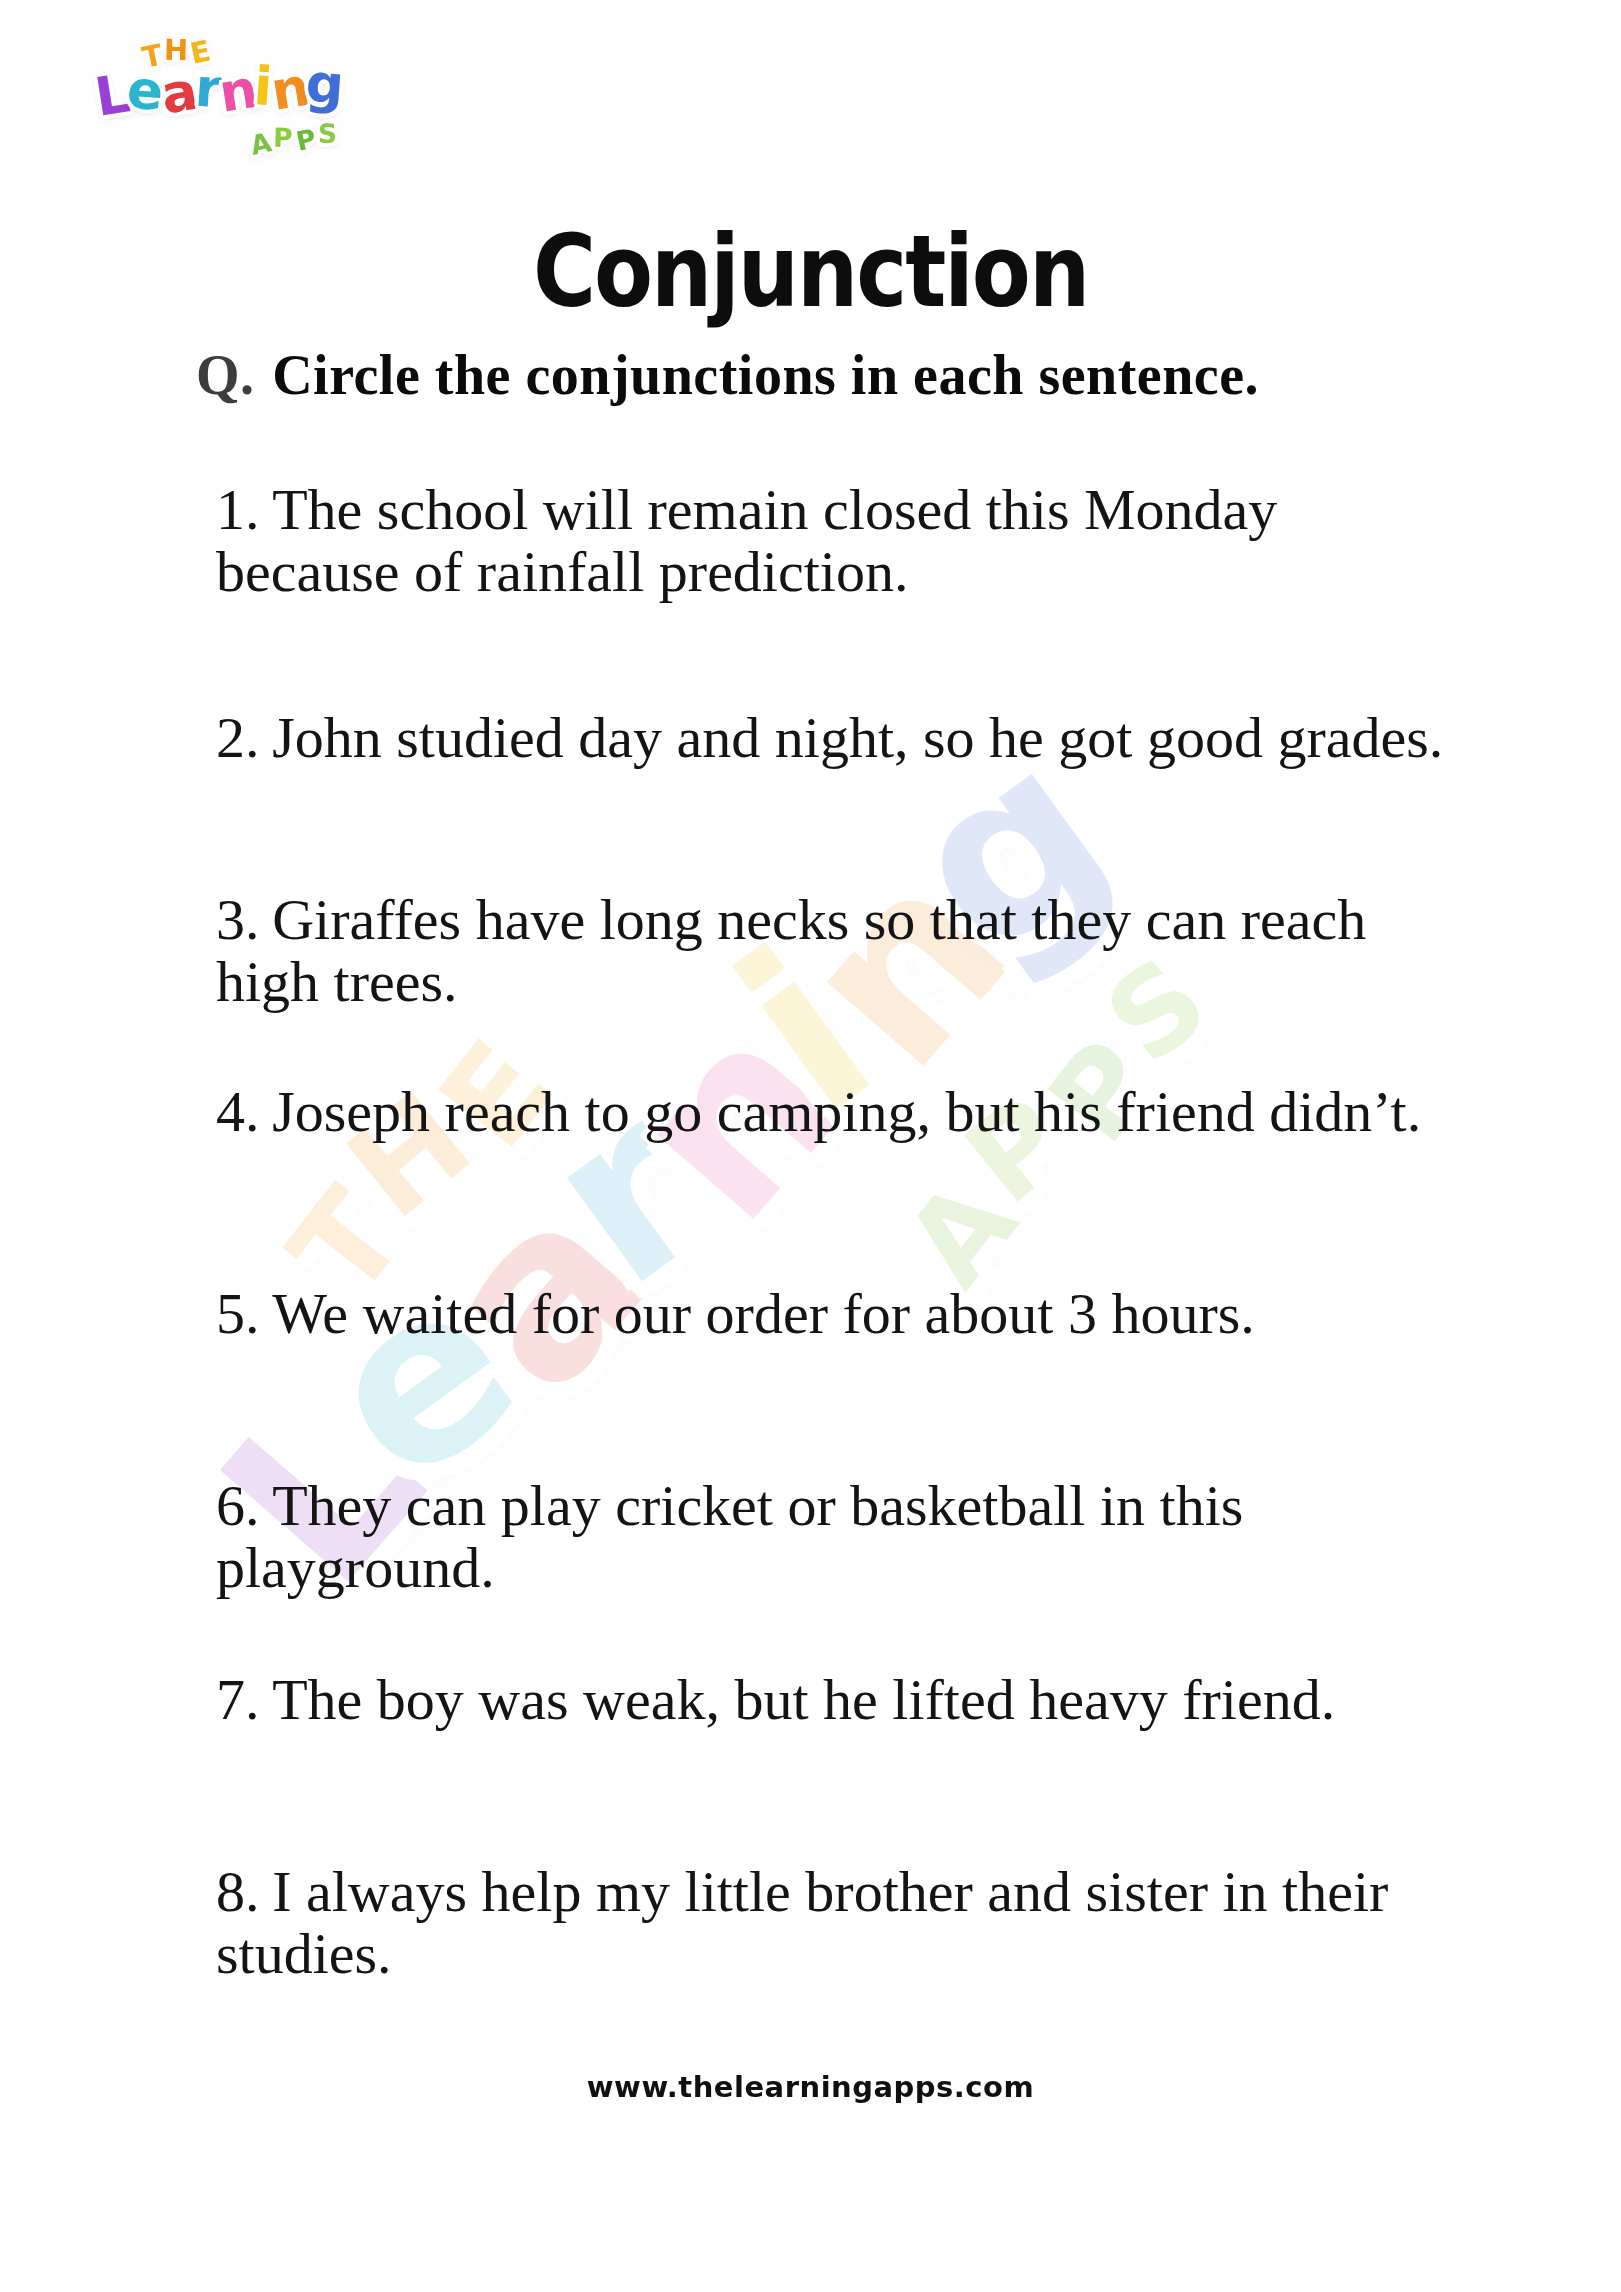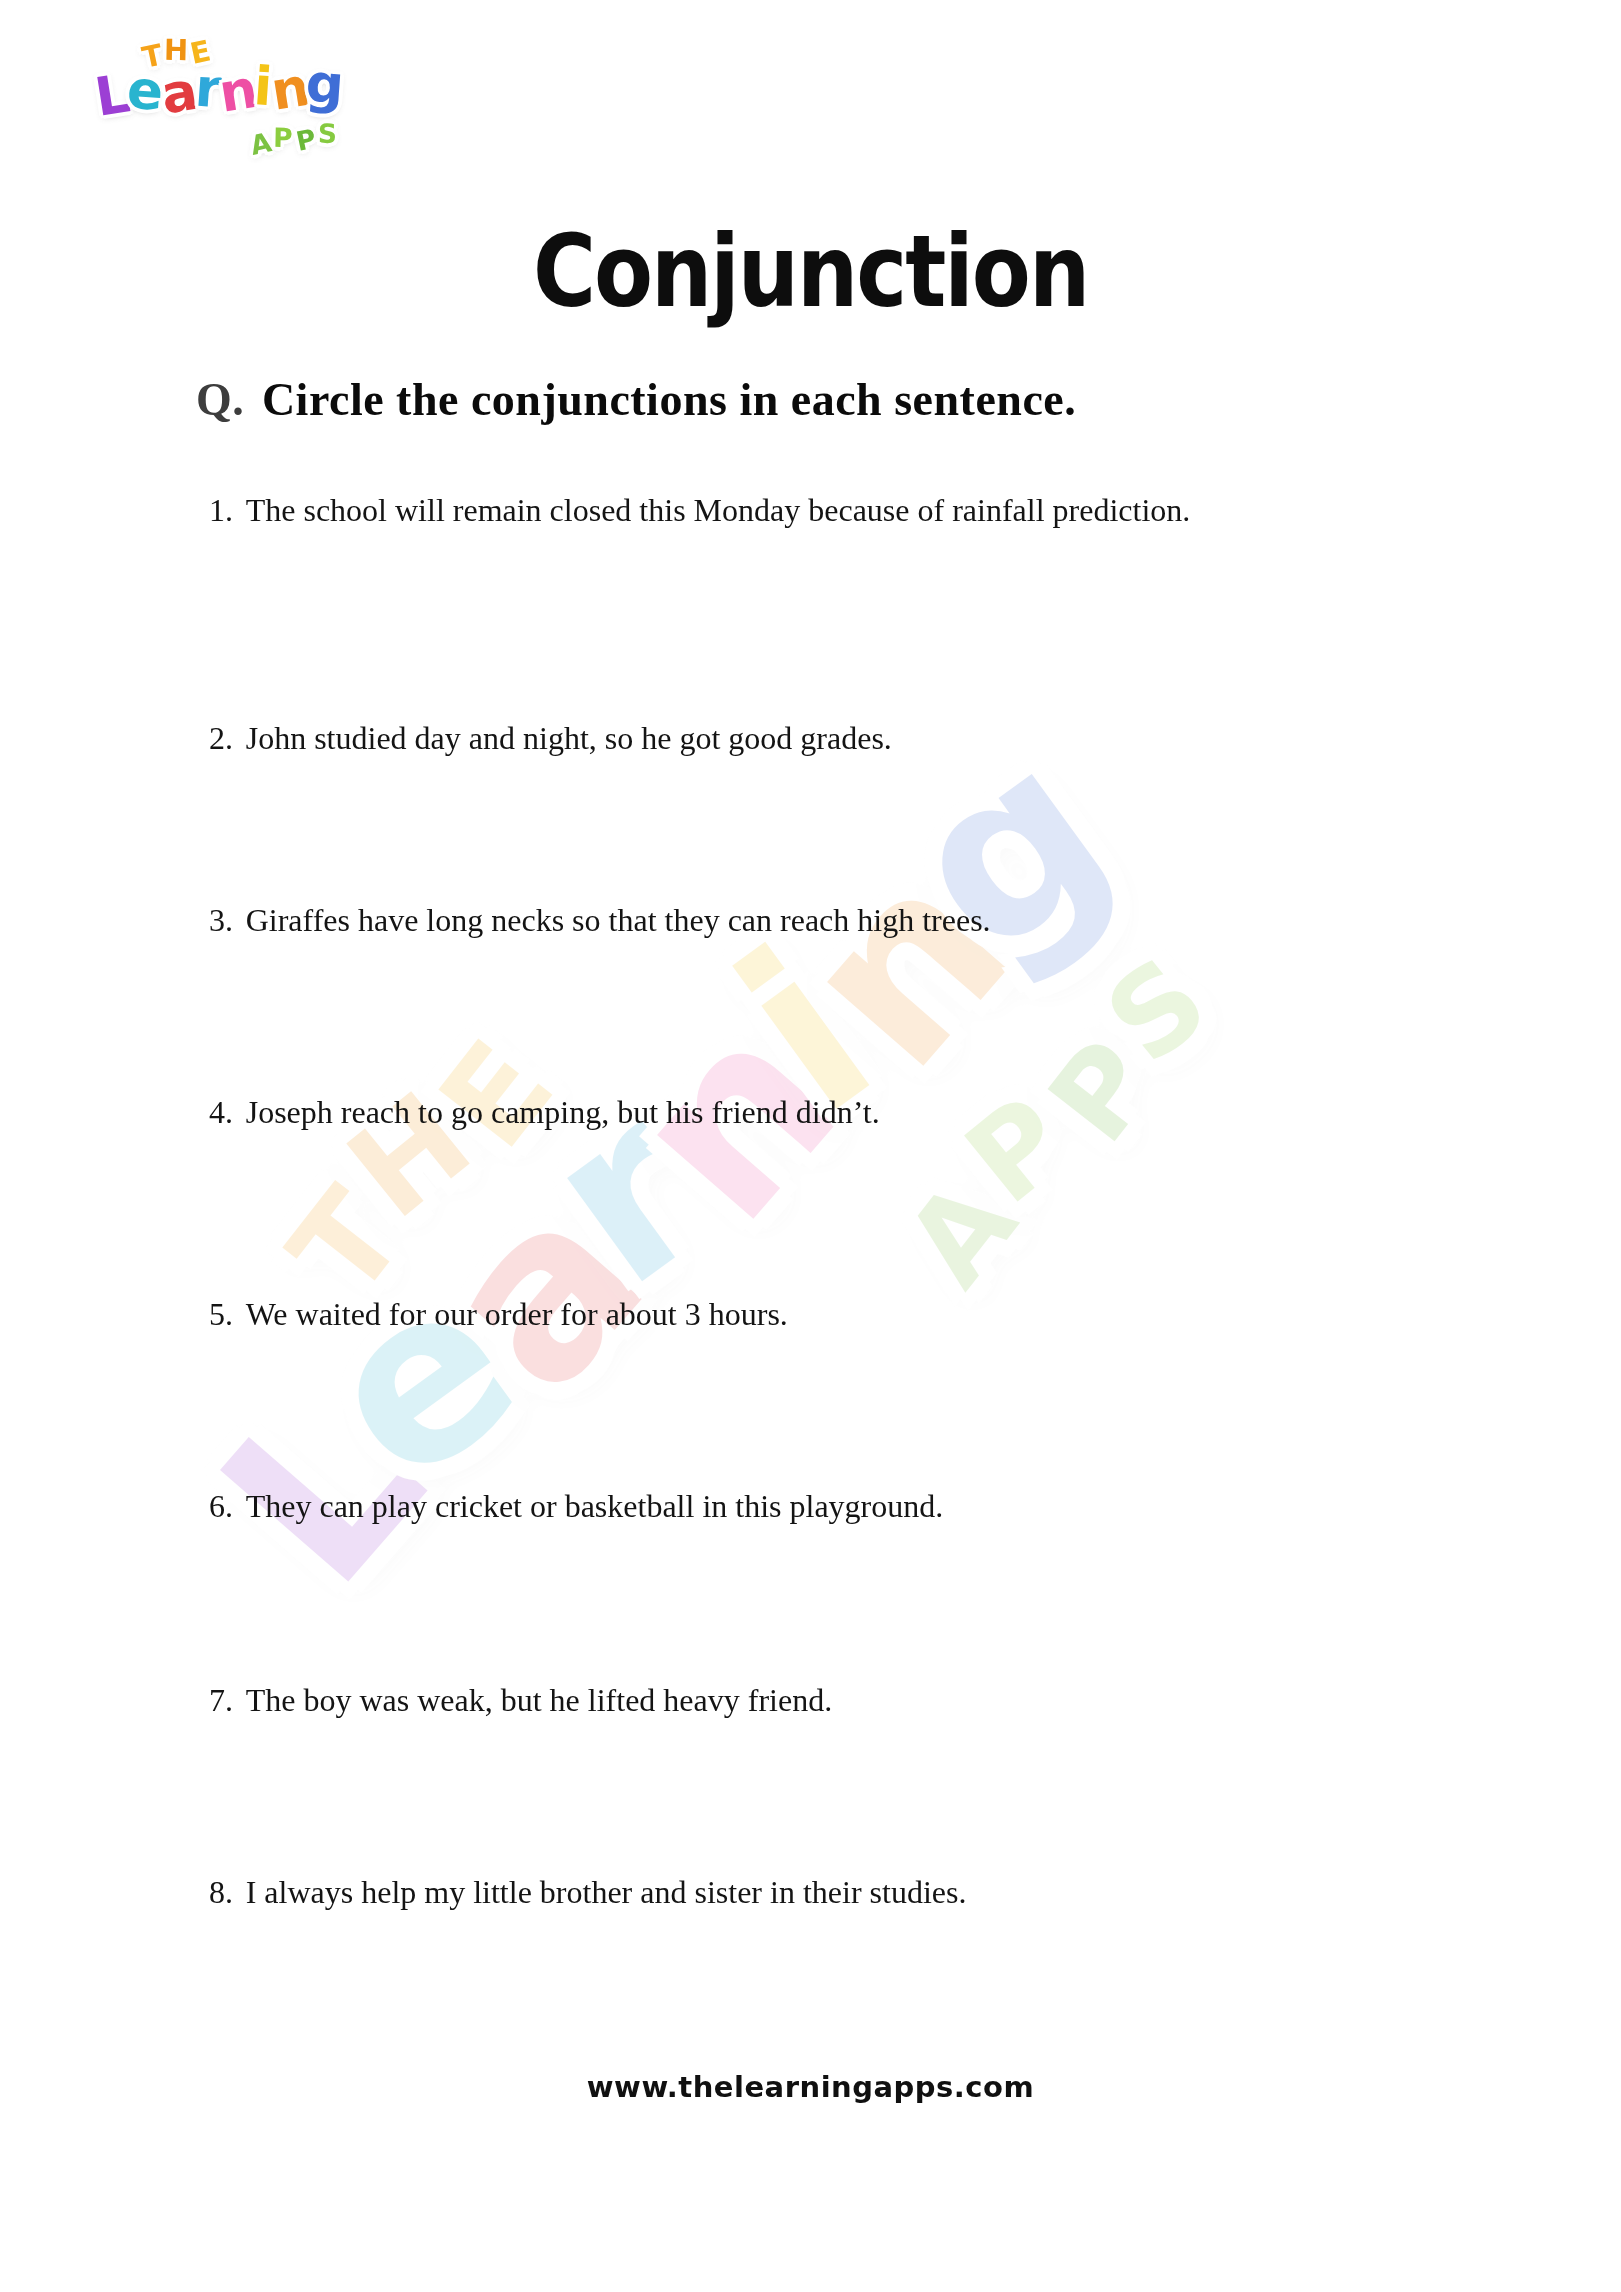--- a/index.html
+++ b/index.html
@@ -53,33 +53,32 @@
     font-size: 86px;
     letter-spacing: -2px;
     color: #0d0d0d;
     transform: scaleY(1.15);
     transform-origin: top center;
     line-height: 1.05;
   }
 
   .question {
     position: absolute; left: 196px; top: 343px;
-    font-size: 46px; font-weight: 700; color: #0b0b0b;
+    font-size: 56px; font-weight: 700; color: #0b0b0b;
     letter-spacing: 0.5px;
-    margin-top: 30px;
   }
   .q-label { color: #3d3d3d; margin-right: 17.6px; }
 
   .sentence-list {
     position: absolute; left: 209px; top: 0;
     width: 1243px; height: 100%;
   }
   .sentence {
-    position: absolute; left: 0; width: 100%;
-    font-size: 32px; line-height: 62px; color: #141414;
+    position: absolute; left: 7px; width: 100%;
+    font-size: 58px; line-height: 62px; color: #141414;
     font-weight: 400;
   }
   .sentence .s-num { margin-right: 12.7px; }
   .sentence:nth-child(1) { top: 479px;  }
   .sentence:nth-child(2) { top: 695px; margin-top: 12px;  }
   .sentence:nth-child(3) { top: 889px;  }
   .sentence:nth-child(4) { top: 1081px; }
   .sentence:nth-child(5) { top: 1283px; }
   .sentence:nth-child(6) { top: 1475px; }
   .sentence:nth-child(7) { top: 1669px; }

